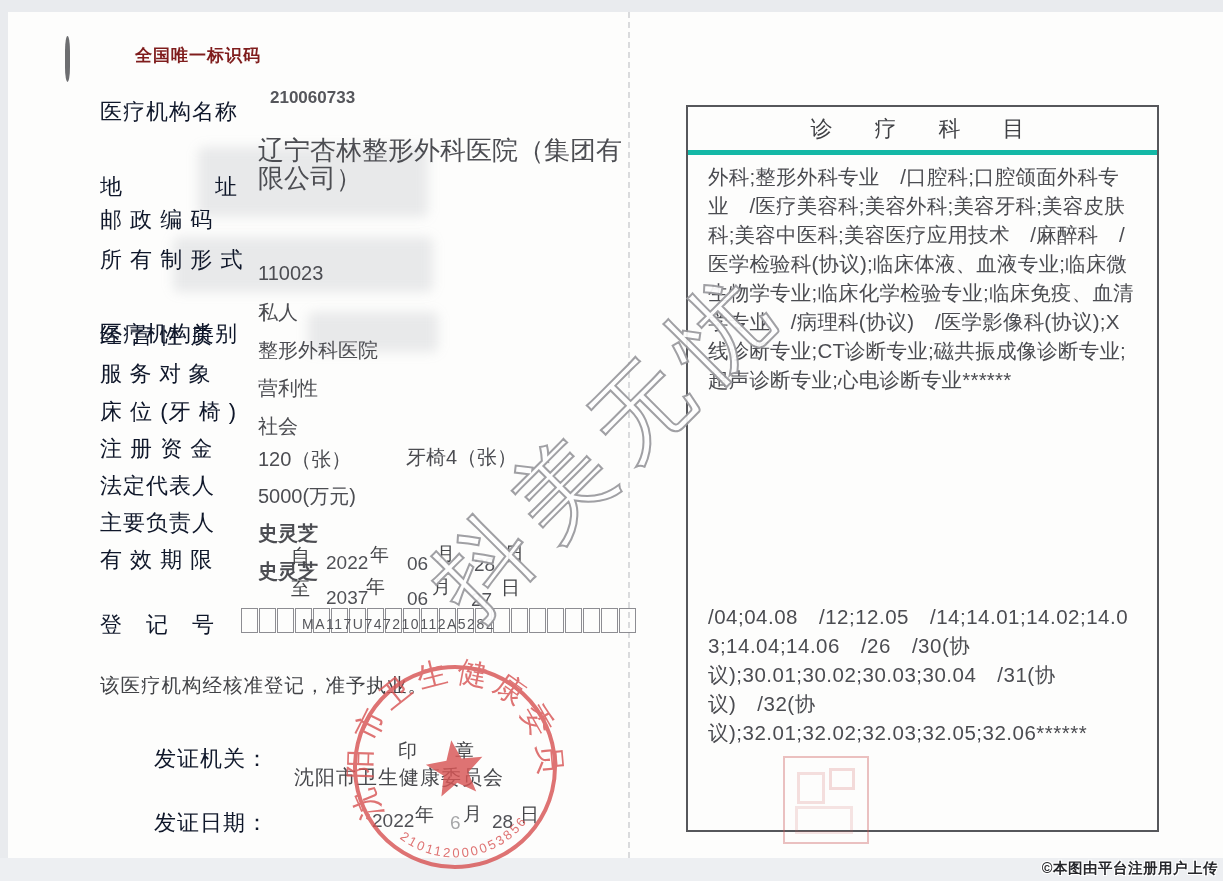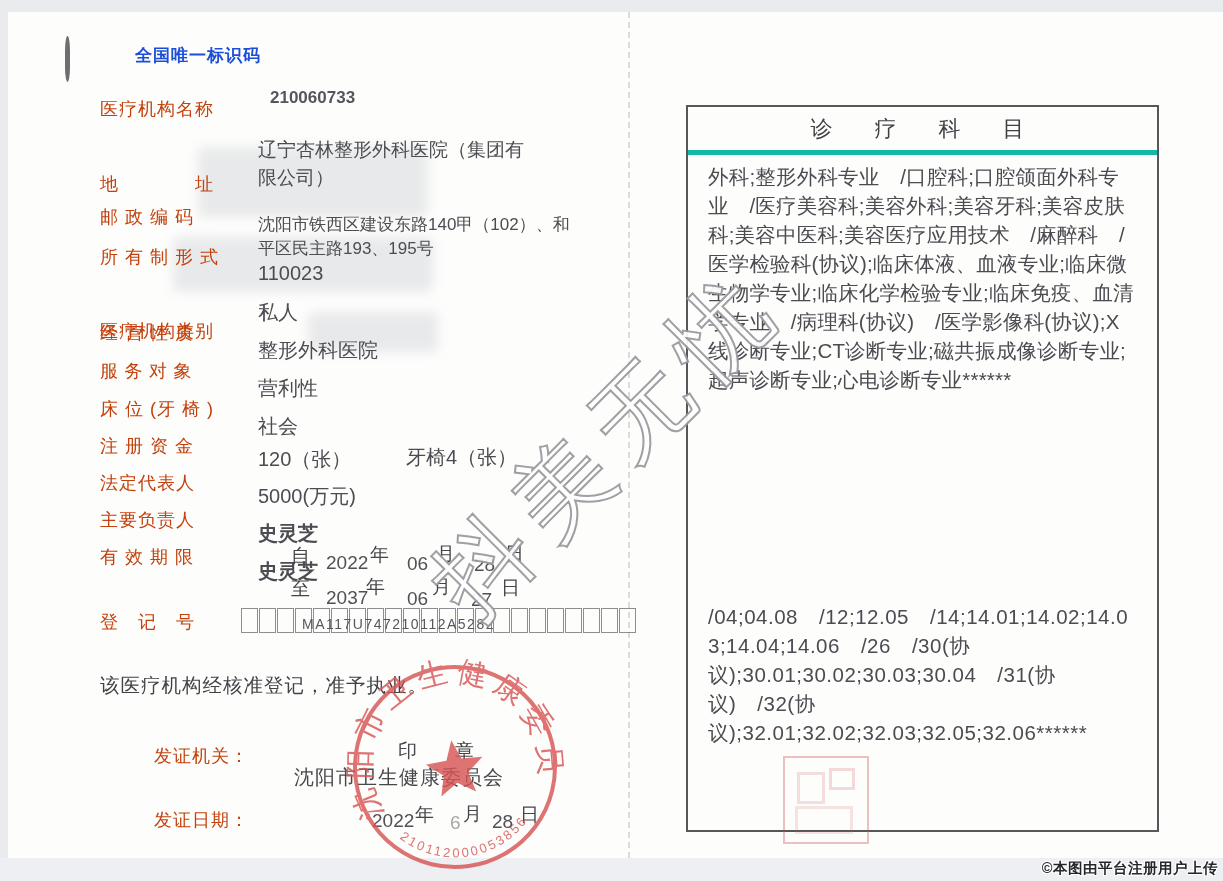--- a/index.html
+++ b/index.html
@@ -7,21 +7,21 @@
     width:1223px;height:881px;position:relative;overflow:hidden;
     background:#e9ebee;
     font-family:"Liberation Sans","DejaVu Sans",sans-serif;
     color:#47484c;
   }
   .page{
     position:absolute;left:8px;top:12px;width:1215px;height:846px;
     background:#fdfdfc;
   }
   .abs{position:absolute;}
-  .lbl{font-size:18px;color:#c2410c;letter-spacing:1px;white-space:nowrap;}
+  .lbl{font-size:22px;color:#0f172a;letter-spacing:1px;white-space:nowrap;}
   .val{font-size:20px;color:#4c4d52;white-space:nowrap;margin-top:44px;}
   .ml{white-space:pre-line;}
   .small{font-size:17px;}
   
   .regrow{display:flex;}
   .regbox{width:15px;height:23px;border:1.6px solid #8d8d92;margin-right:1px;background:transparent;}
   
   .panel{
     position:absolute;left:678px;top:93px;width:469px;height:723px;
     border:2px solid #56575b;background:transparent;
@@ -77,30 +77,28 @@
 <body>
 
 <div class="page">
 
   <div class="ghost" style="left:190px;top:135px;width:230px;height:70px;"></div>
   <div class="ghost" style="left:165px;top:225px;width:260px;height:55px;"></div>
   <div class="ghost" style="left:300px;top:300px;width:130px;height:40px;"></div>
   <div class="fold"></div>
   <div class="scan-mark"></div>
 
-  <div class="abs lbl" style="left:127px;top:32px;font-size:17px;font-weight:bold;color:#1d4ed8;">全国唯一标识码</div>
+  <div class="abs lbl" style="left:127px;top:32px;font-size:17px;font-weight:bold;color:#7f1d1d;">全国唯一标识码</div>
   <div class="abs val" style="left:262px;top:32px;font-size:17px;font-weight:bold;color:#55565b;">210060733</div>
 
   <div class="abs lbl" style="left:92px;top:85px;">医疗机构名称</div>
-  <div class="abs val ml" style="left:250px;top:80px;font-size:19px;line-height:28px;">辽宁杏林整形外科医院（集团有
+  <div class="abs val ml" style="left:250px;top:80px;font-size:26px;line-height:28px;">辽宁杏林整形外科医院（集团有
 限公司）</div>
 
   <div class="abs lbl" style="left:92px;top:160px;">地　　　　址</div>
-  <div class="abs val ml small" style="left:250px;top:157px;line-height:24px;">沈阳市铁西区建设东路140甲（102）、和
-平区民主路193、195号</div>
   <div class="abs lbl" style="left:92px;top:193px;">邮 政 编 码</div>
   <div class="abs val" style="left:250px;top:206px;">110023</div>
 
   <div class="abs lbl" style="left:92px;top:233px;">所 有 制 形 式</div>
   <div class="abs val" style="left:250px;top:243px;">私人</div>
 
   <div class="abs lbl" style="left:92px;top:271px;margin-top:36px;">医疗机构类别</div>
   <div class="abs val" style="left:250px;top:281px;">整形外科医院</div>
 
   <div class="abs lbl" style="left:92px;top:309px;">经 营 性 质</div>

